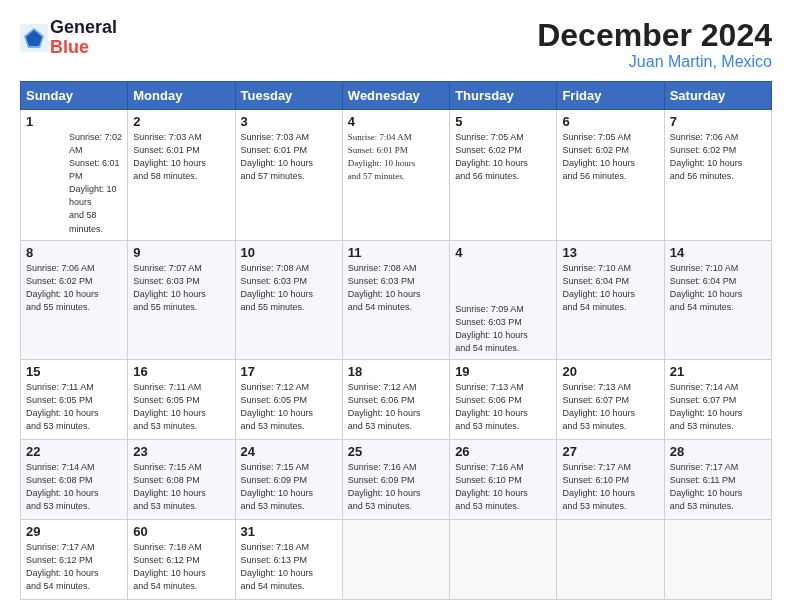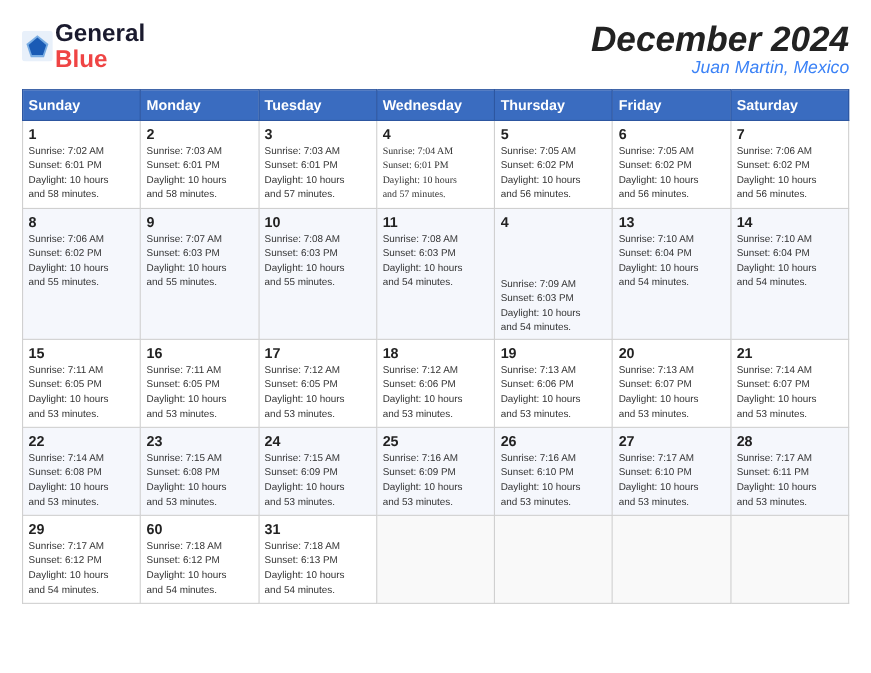--- a/index.html
+++ b/index.html
@@ -20,36 +20,35 @@
       display: flex;
       justify-content: space-between;
       align-items: flex-start;
       margin-bottom: 10px;
     }
     .logo {
       display: flex;
       align-items: center;
     }
     .logo-text {
-      font-size: 22px;
+      font-size: 18px;
       font-weight: bold;
       color: #1a1a2e;
       line-height: 1.1;
     }
     .logo-text span {
       color: #ef4444;
     }
     .logo-icon {
       width: 28px;
       height: 28px;
       margin-right: 2px;
     }
     .title-block {
       text-align: right;
-      font-style: italic;
     }
     .title-block h1 {
       font-size: 32px;
       font-weight: bold;
       color: #222;
       line-height: 1.1;
     }
     .title-block h2 {
       font-size: 16px;
       font-weight: normal;
@@ -129,21 +128,21 @@
         <th>Wednesday</th>
         <th>Thursday</th>
         <th>Friday</th>
         <th>Saturday</th>
       </tr>
     </thead>
     <tbody id="calendar-body">
     <tr>
           <td>
             <span class="day-number">1</span>
-            <div class="day-info" style="white-space: pre-line;">Sunrise: 7:02 AM
+            <div class="day-info" style="white-space: pre-line; margin-left: 43px;">Sunrise: 7:02 AM
 Sunset: 6:01 PM
 Daylight: 10 hours
 and 58 minutes.</div>
           </td>
           <td>
             <span class="day-number">2</span>
             <div class="day-info" style="white-space: pre-line;">Sunrise: 7:03 AM
 Sunset: 6:01 PM
 Daylight: 10 hours
 and 58 minutes.</div>

